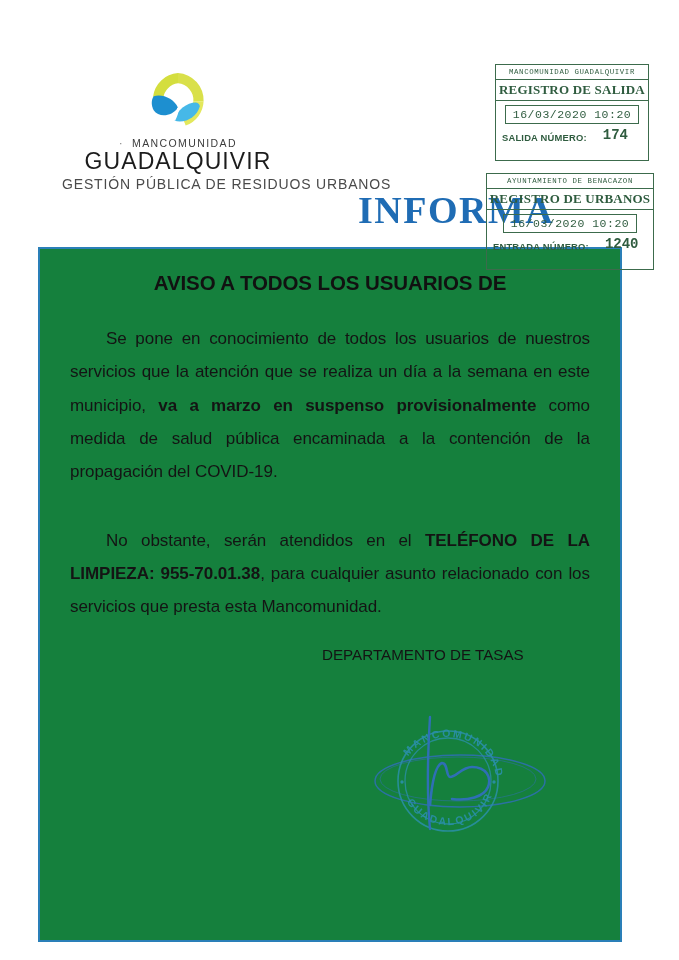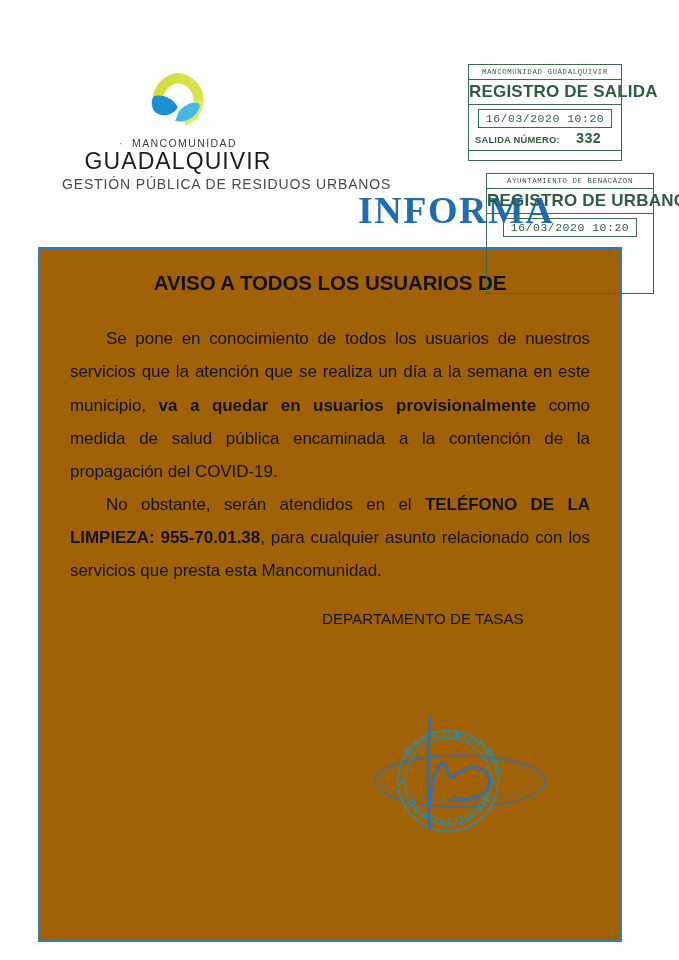--- a/index.html
+++ b/index.html
@@ -94,23 +94,23 @@
   .reg-stamp .stamp-org {
     font-family: "Liberation Mono", monospace;
     font-size: 7.4px;
     letter-spacing: 0.6px;
     text-align: center;
     padding: 3px 0 3px 0;
     border-bottom: 1.1px solid #3c6b4c;
     white-space: nowrap;
   }
   .reg-stamp .stamp-title {
-    font-family: Liberation Sans, sans-serif;
-    font-weight: bold;
-    font-size: 17px;
+    font-family: Liberation Serif, serif;
+    font-weight: bold;
+    font-size: 13px;
     text-align: center;
     padding: 2px 0 2px 0;
     letter-spacing: 0.2px;
     border-bottom: 1.1px solid #3c6b4c;
     white-space: nowrap;
   }
   .reg-stamp .stamp-datewrap {
     text-align: center;
     padding: 3px 0 2px 0;
   }
@@ -118,65 +118,65 @@
     display: inline-block;
     border: 1.3px solid #3c6b4c;
     font-family: "Liberation Mono", monospace;
     font-size: 11.5px;
     letter-spacing: 0.5px;
     padding: 2px 7px;
     white-space: nowrap;
   }
   .reg-stamp .stamp-numrow {
     display: flex;
-    align-items: center;
+    align-items: flex-end;
     justify-content: flex-start;
-    padding: 1px 0 3px 6px;
+    padding: 1px 0 17px 6px;
     border-bottom: 1.1px solid #3c6b4c;
     white-space: nowrap;
   }
   .reg-stamp .stamp-numlabel {
     font-family: "Liberation Sans", sans-serif;
     font-weight: bold;
     font-size: 9.4px;
     letter-spacing: 0.2px;
   }
   .reg-stamp .stamp-numvalue {
     font-family: "Liberation Mono", monospace;
     font-size: 14px;
     font-weight: bold;
     margin-left: 16px;
   }
   .reg-stamp .stamp-foot {
     height: 7px;
   }
 
   #stamp-salida {
-    left: 468px;
+    left: 495px;
     top: 64px;
     width: 154px;
     height: 97px;
   }
   #stamp-entrada {
     left: 486px;
     top: 173px;
     width: 168px;
-    height: 121px;
+    height: 97px;
   }
 
   
   #notice-frame {
     position: absolute;
     left: 38px;
     top: 247px;
     width: 584px;
     height: 695px;
     box-sizing: border-box;
     border: 2.6px solid #2a7fb8;
-    background: #a16207;
+    background: #15803d;
     z-index: 4;
   }
   #notice-inner {
     position: relative;
     padding: 14px 30px 0 30px;
     height: 100%;
     box-sizing: border-box;
   }
 
   #notice-heading {
@@ -192,21 +192,21 @@
   .body-par {
     font-size: 17px;
     line-height: 1.95;
     color: #141414;
     text-align: justify;
     text-indent: 36px;
     margin: 0;
     letter-spacing: -0.05px;
   }
   #par-one { margin-top: 26px; }
-  #par-two { }
+  #par-two { margin-top: 36px; }
   .body-par b { font-weight: bold; }
 
   #sign-block {
     margin-top: 22px;
     padding-left: 252px;
     font-size: 15.2px;
     line-height: 1.28;
     color: #141414;
   }
   #sign-place { white-space: nowrap; }
@@ -252,44 +252,48 @@
   <div id="informa-word">INFORMA</div>
 
   <div class="reg-stamp" id="stamp-salida">
     <div class="stamp-org">MANCOMUNIDAD GUADALQUIVIR</div>
     <div class="stamp-title">REGISTRO DE SALIDA</div>
     <div class="stamp-datewrap">
       <span class="stamp-date">16/03/2020 10:20</span>
     </div>
     <div class="stamp-numrow">
       <span class="stamp-numlabel">SALIDA NÚMERO:</span>
-      <span class="stamp-numvalue">332</span>
+      <span class="stamp-numvalue">174</span>
     </div>
     <div class="stamp-foot"></div>
   </div>
 
   <div class="reg-stamp" id="stamp-entrada">
     <div class="stamp-org">AYUNTAMIENTO DE BENACAZON</div>
     <div class="stamp-title">REGISTRO DE URBANOS</div>
     <div class="stamp-datewrap">
       <span class="stamp-date">16/03/2020 10:20</span>
     </div>
+    <div class="stamp-numrow">
+      <span class="stamp-numlabel">ENTRADA NÚMERO:</span>
+      <span class="stamp-numvalue">1240</span>
+    </div>
     <div class="stamp-foot"></div>
   </div>
 
 </div>
 
 <div id="notice-frame">
   <div id="notice-inner">
 
     <div id="notice-heading">
       <div>AVISO A TODOS LOS USUARIOS DE</div>
     </div>
 
-    <p class="body-par" id="par-one"><span class="inline">Se pone en conocimiento de todos los usuarios de nuestros servicios que la atención que se realiza un día a la semana en este municipio, </span><b class="inline">va a quedar en usuarios provisionalmente</b><span class="inline"> como medida de salud pública encaminada a la contención de la propagación del COVID-19.</span></p>
+    <p class="body-par" id="par-one"><span class="inline">Se pone en conocimiento de todos los usuarios de nuestros servicios que la atención que se realiza un día a la semana en este municipio, </span><b class="inline">va a marzo en suspenso provisionalmente</b><span class="inline"> como medida de salud pública encaminada a la contención de la propagación del COVID-19.</span></p>
 
     <p class="body-par" id="par-two"><span class="inline">No obstante, serán  atendidos en el </span><b class="inline">TELÉFONO DE LA LIMPIEZA: 955-70.01.38</b><span class="inline">, para cualquier asunto relacionado con los servicios que presta esta Mancomunidad.</span></p>
 
     <div id="sign-block">
       <div id="sign-dept">DEPARTAMENTO DE TASAS</div>
     </div>
 
     <div id="seal-wrap">
       <svg width="190" height="130" viewBox="0 0 190 130">
         <defs>

